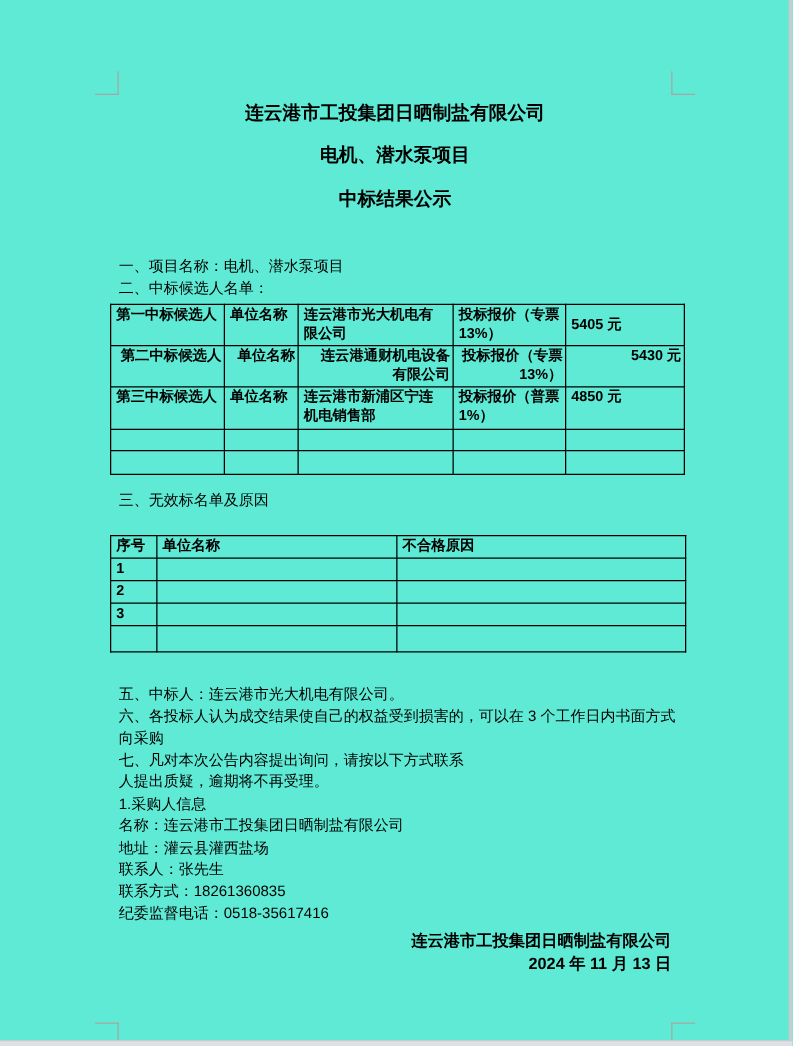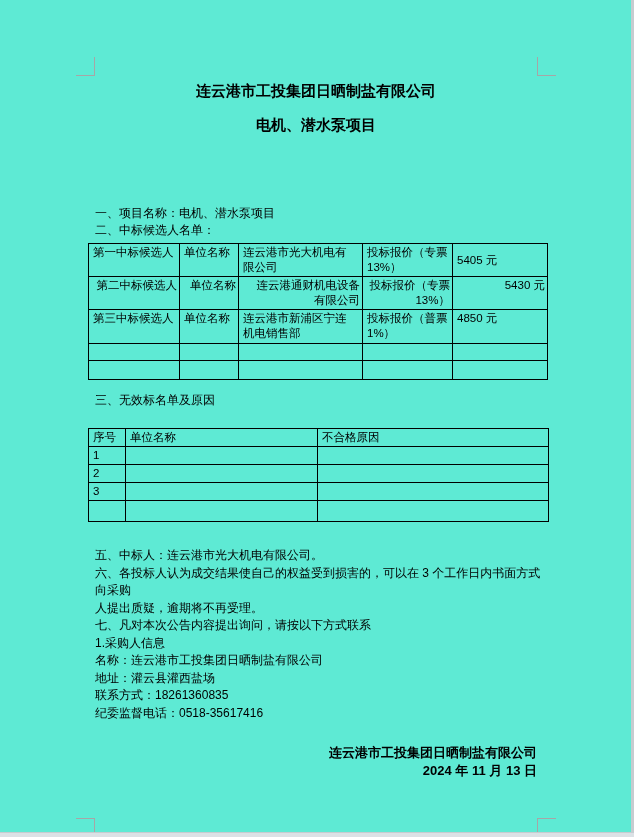--- a/index.html
+++ b/index.html
@@ -32,20 +32,21 @@
   }
   .body-line { font-size: 12px; line-height: 17.5px; }
   .intro { left: 95px; width: 450px; }
   .section-head { left: 95px; width: 450px; }
 
   table.doc-table {
     border-collapse: collapse;
     table-layout: fixed;
     position: absolute;
     left: 88px;
+    font-weight: bold;
   }
   table.doc-table td {
     border: 1px solid #000;
     font-size: 11.5px;
     line-height: 15px;
     padding: 1px 2px 1px 4px;
     vertical-align: top;
     white-space: pre-line;
     overflow: hidden;
   }
@@ -73,20 +74,21 @@
 
 <div class="page">
 
   <div class="mark mark-tl"></div>
   <div class="mark mark-tr"></div>
   <div class="mark mark-bl"></div>
   <div class="mark mark-br"></div>
 
   <div class="abs doc-title" style="top:82px">连云港市工投集团日晒制盐有限公司</div>
   <div class="abs doc-title" style="top:116px">电机、潜水泵项目</div>
+  <div class="abs doc-title" style="top:151px">中标结果公示</div>
 
   <div class="abs intro body-line" style="top:205px">一、项目名称：电机、潜水泵项目</div>
   <div class="abs intro body-line" style="top:222px">二、中标候选人名单：</div>
 
   <table class="doc-table t1">
     <colgroup>
       <col style="width:91px">
         <col style="width:59px">
         <col style="width:124px">
         <col style="width:90px">
@@ -170,25 +172,26 @@
       <td></td>
       <td></td>
       <td></td>
     </tr>
   </tbody>
     </table>
 
   <div class="abs body-block">
     <div class="body-line">五、中标人：连云港市光大机电有限公司。</div>
     <div class="body-line">六、各投标人认为成交结果使自己的权益受到损害的，可以在 3 个工作日内书面方式向采购</div>
+    <div class="body-line">七、凡对本次公告内容提出询问，请按以下方式联系</div>
     <div class="body-line">人提出质疑，逾期将不再受理。</div>
-    <div class="body-line">七、凡对本次公告内容提出询问，请按以下方式联系</div>
     <div class="body-line">1.采购人信息</div>
     <div class="body-line">名称：连云港市工投集团日晒制盐有限公司</div>
     <div class="body-line">地址：灌云县灌西盐场</div>
+    <div class="body-line">联系人：张先生</div>
     <div class="body-line">联系方式：18261360835</div>
     <div class="body-line">纪委监督电话：0518-35617416</div>
   </div>
 
   <div class="abs signature">
     <div>连云港市工投集团日晒制盐有限公司</div>
     <div>2024 年 11 月 13 日</div>
   </div>
 
   <div class="edge-right"></div>

